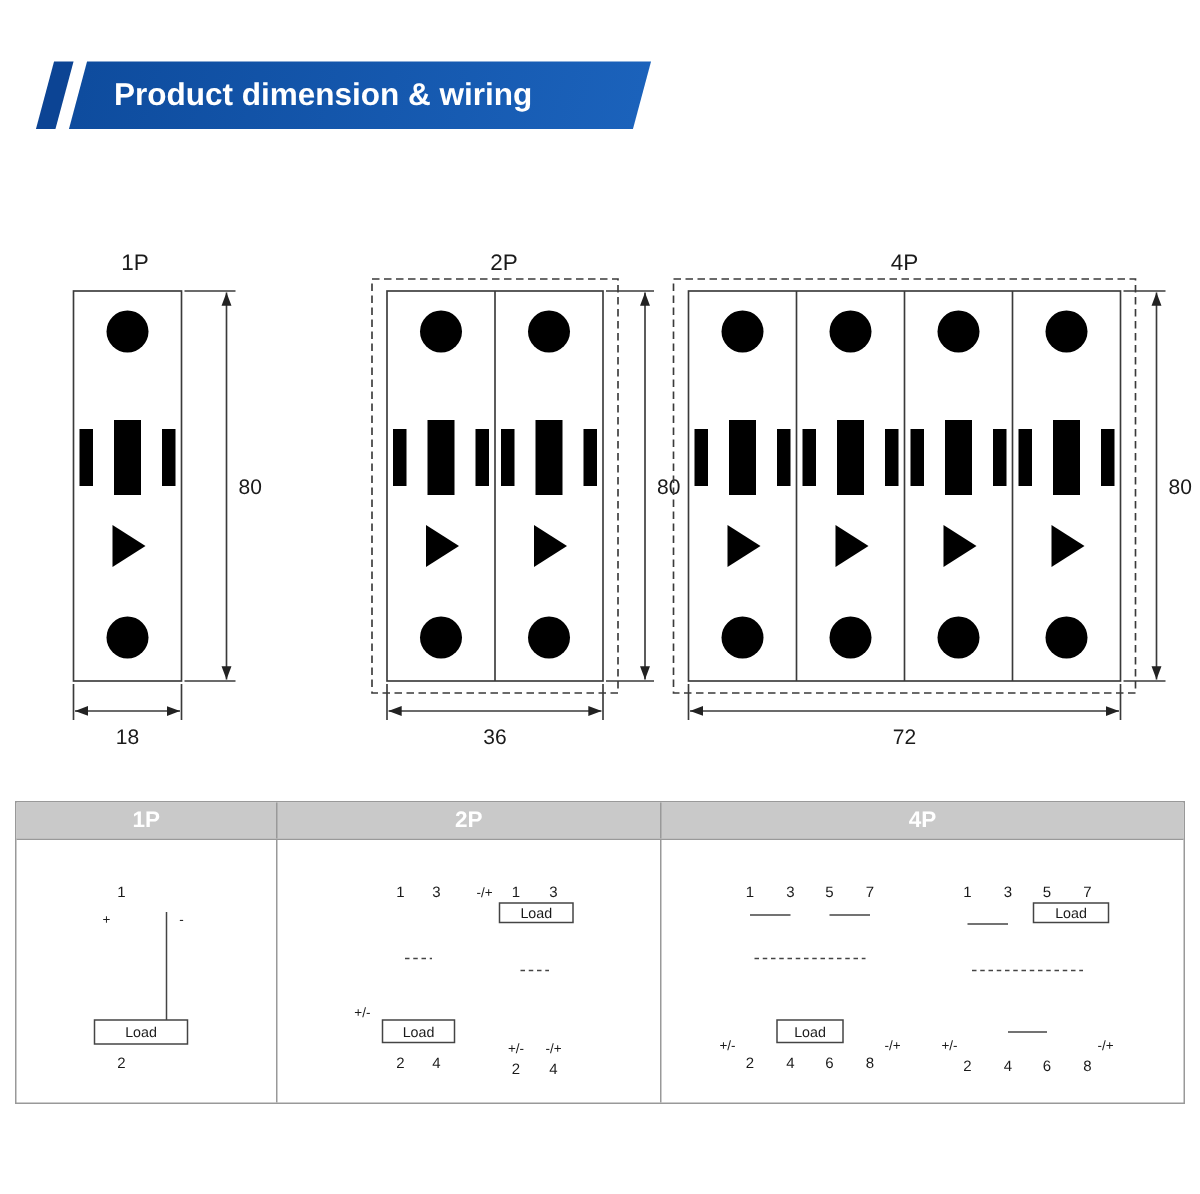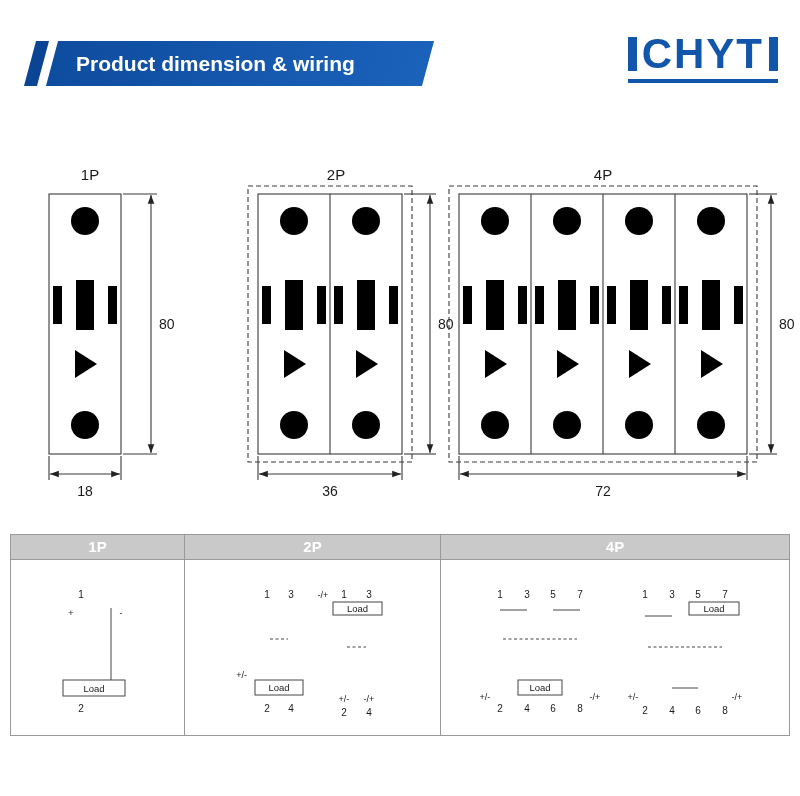--- a/index.html
+++ b/index.html
@@ -95,25 +95,20 @@
     </g>
   </defs>
 </svg>
 
 <div class="banner-accent"></div>
 <div class="banner">
   <span class="banner-inner">Product dimension &amp; wiring</span>
 </div>
 
 <div class="logo">
-  <div class="logo-row">
-    <div class="logo-bar"></div>
-    <div class="logo-text">CHYT</div>
-    <div class="logo-bar"></div>
-  </div>
   <div class="logo-underline"></div>
 </div>
 
 <svg class="drawsvg draw" style="left:35px;top:166px" width="160" height="336" viewBox="0 0 160 336">
   <text class="lbltxt" x="55" y="14" text-anchor="middle">1P</text>
   <rect x="14" y="28" width="72" height="260"></rect>
   <use href="#pole" x="14" y="28"></use>
   <g class="dim">
     <line x1="88" y1="28" x2="122" y2="28"></line>
     <line x1="88" y1="288" x2="122" y2="288"></line>

